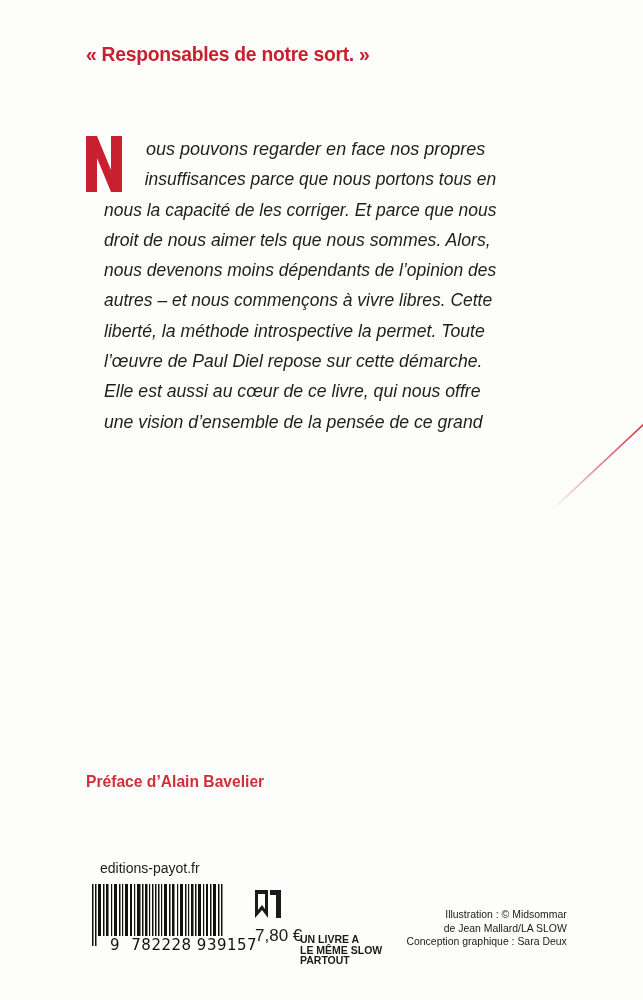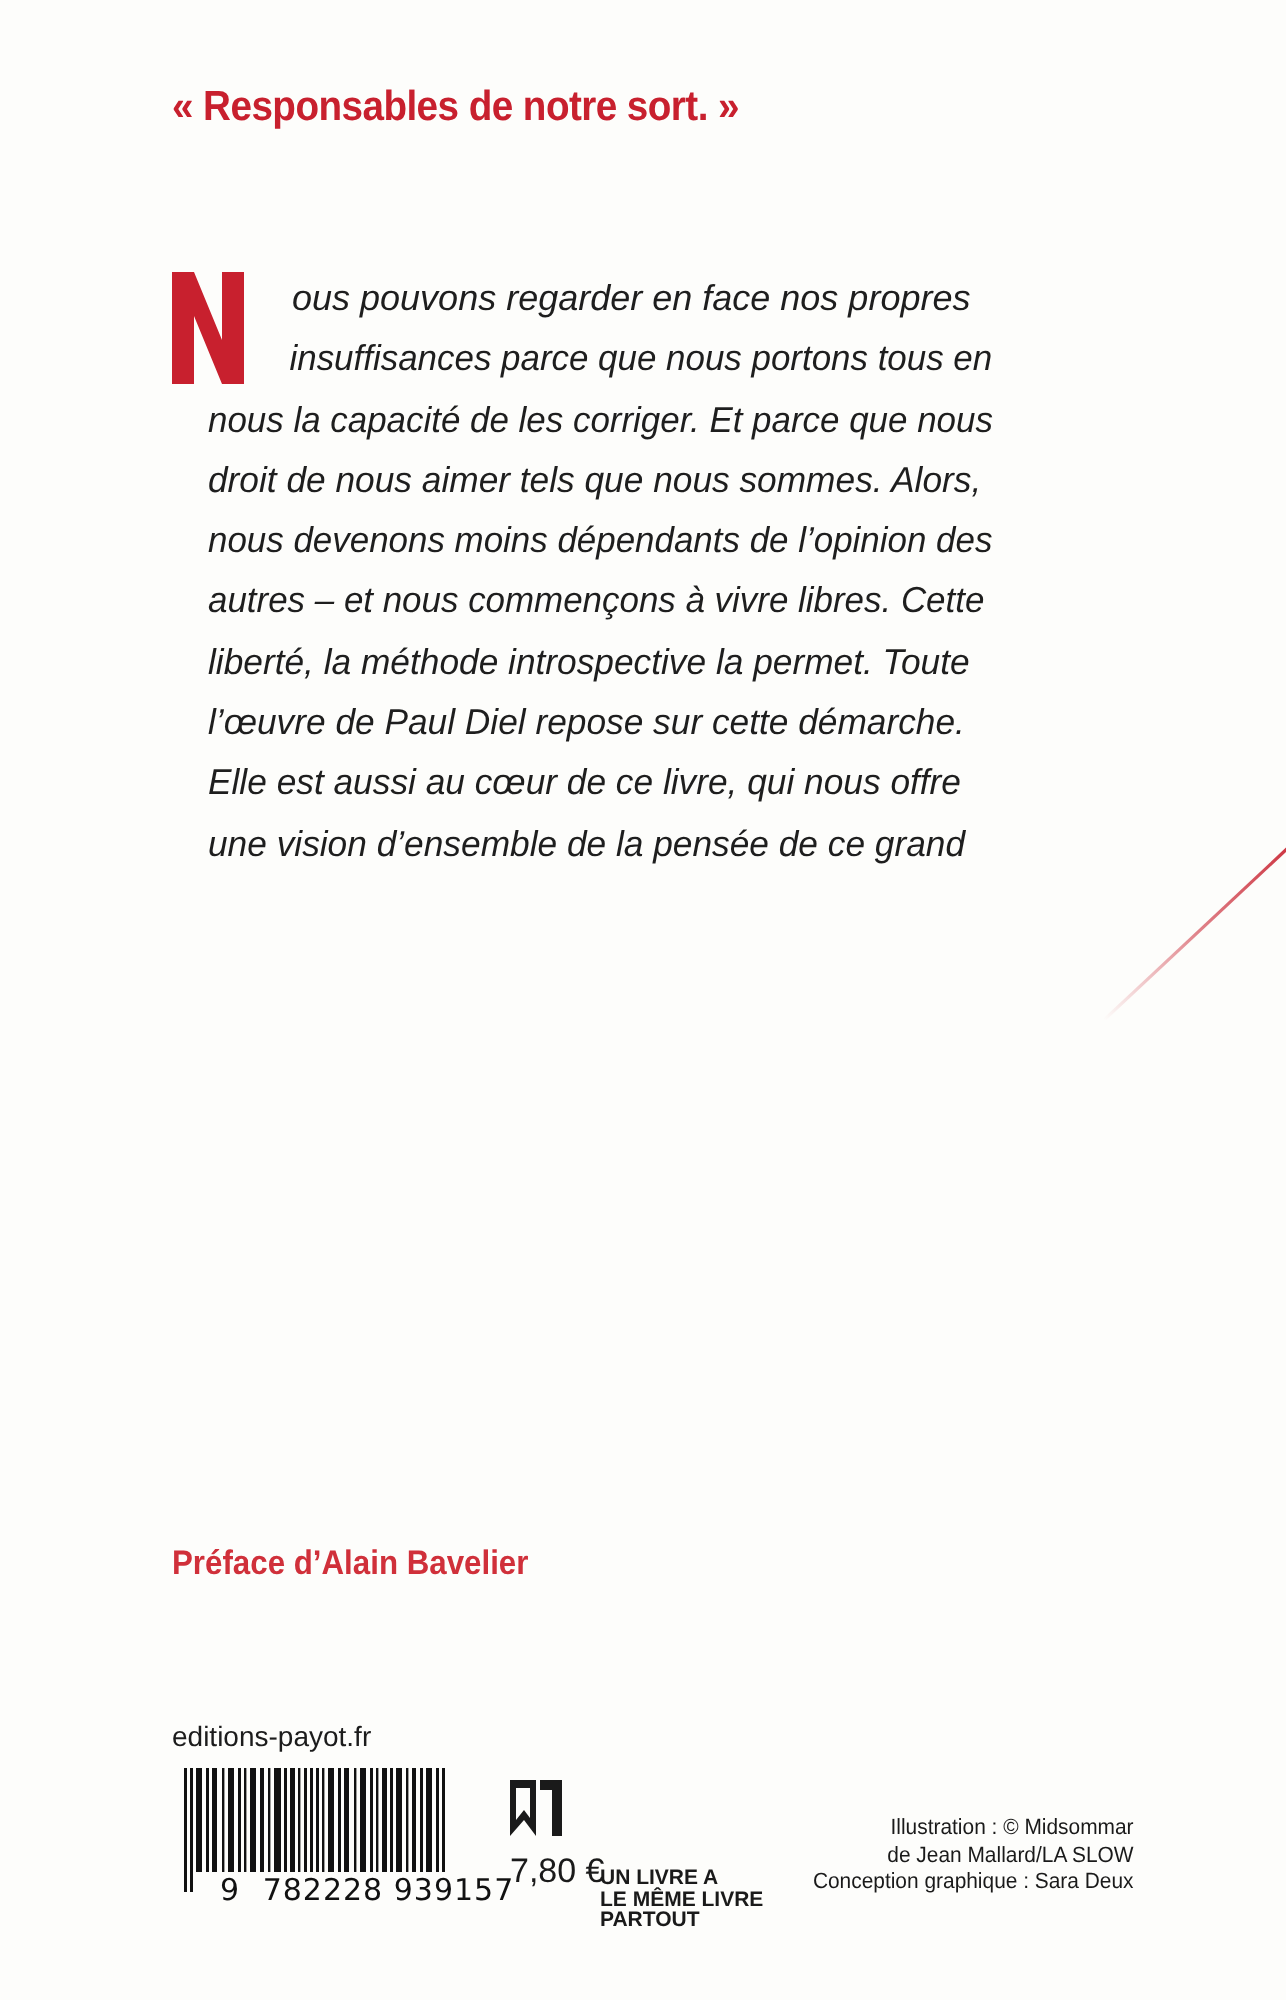--- a/index.html
+++ b/index.html
@@ -24,21 +24,21 @@
   .dropcap svg { width:36px; height:56px; display:block; }
   .indent { padding-left:42px; }
   .slash {
     position:absolute; left:548px; top:420px; width:100px; height:100px;
   }
   .preface {
     position:absolute; left:86px; top:772px; font-size:17px; font-weight:bold; color:#d0303a;
     transform:scaleX(0.92); transform-origin:left; white-space:nowrap;
   }
   .site {
-    position:absolute; left:86px; top:860px; font-size:14px; color:#1c1c1c; white-space:nowrap;
+    position:absolute; left:100px; top:860px; font-size:14px; color:#1c1c1c; white-space:nowrap;
   }
   .barcode {
     position:absolute; left:84px; top:884px; width:150px; height:72px;
   }
   .barcode svg { display:block; }
   .bc-digits {
     position:absolute; left:84px; top:936px; width:150px; font-family:"DejaVu Sans", sans-serif;
     font-size:15px; color:#111; white-space:nowrap; letter-spacing:0.5px;margin-left:29px;
   }
   .bc-digits span { background:#fdfdfb; padding:0 1px; }
@@ -144,21 +144,21 @@
 </div>
 
 <div class="price-logo">
   <svg width="30" height="32" viewBox="0 0 30 32" xmlns="http://www.w3.org/2000/svg">
     <path d="M2 2 H15 V30 L9 22 L2 30 Z M5 6 V22 L9 17 L12 21 V6 Z" fill="#1a1a1a" fill-rule="evenodd"></path>
     <path d="M17 2 H28 V30 H23 V7 H17 Z" fill="#1a1a1a"></path>
   </svg>
 </div>
 <div class="price-text">
   <div>UN LIVRE A</div>
-  <div>LE MÊME LIVRE</div>
+  <div>LE MÊME SLOW</div>
   <div>PARTOUT</div>
 </div>
 <div class="price">7,80 €</div>
 
 <div class="credits">
   <div>Illustration : © Midsommar</div>
   <div>de Jean Mallard/LA SLOW</div>
   <div>Conception graphique : Sara Deux</div>
 </div>
 

